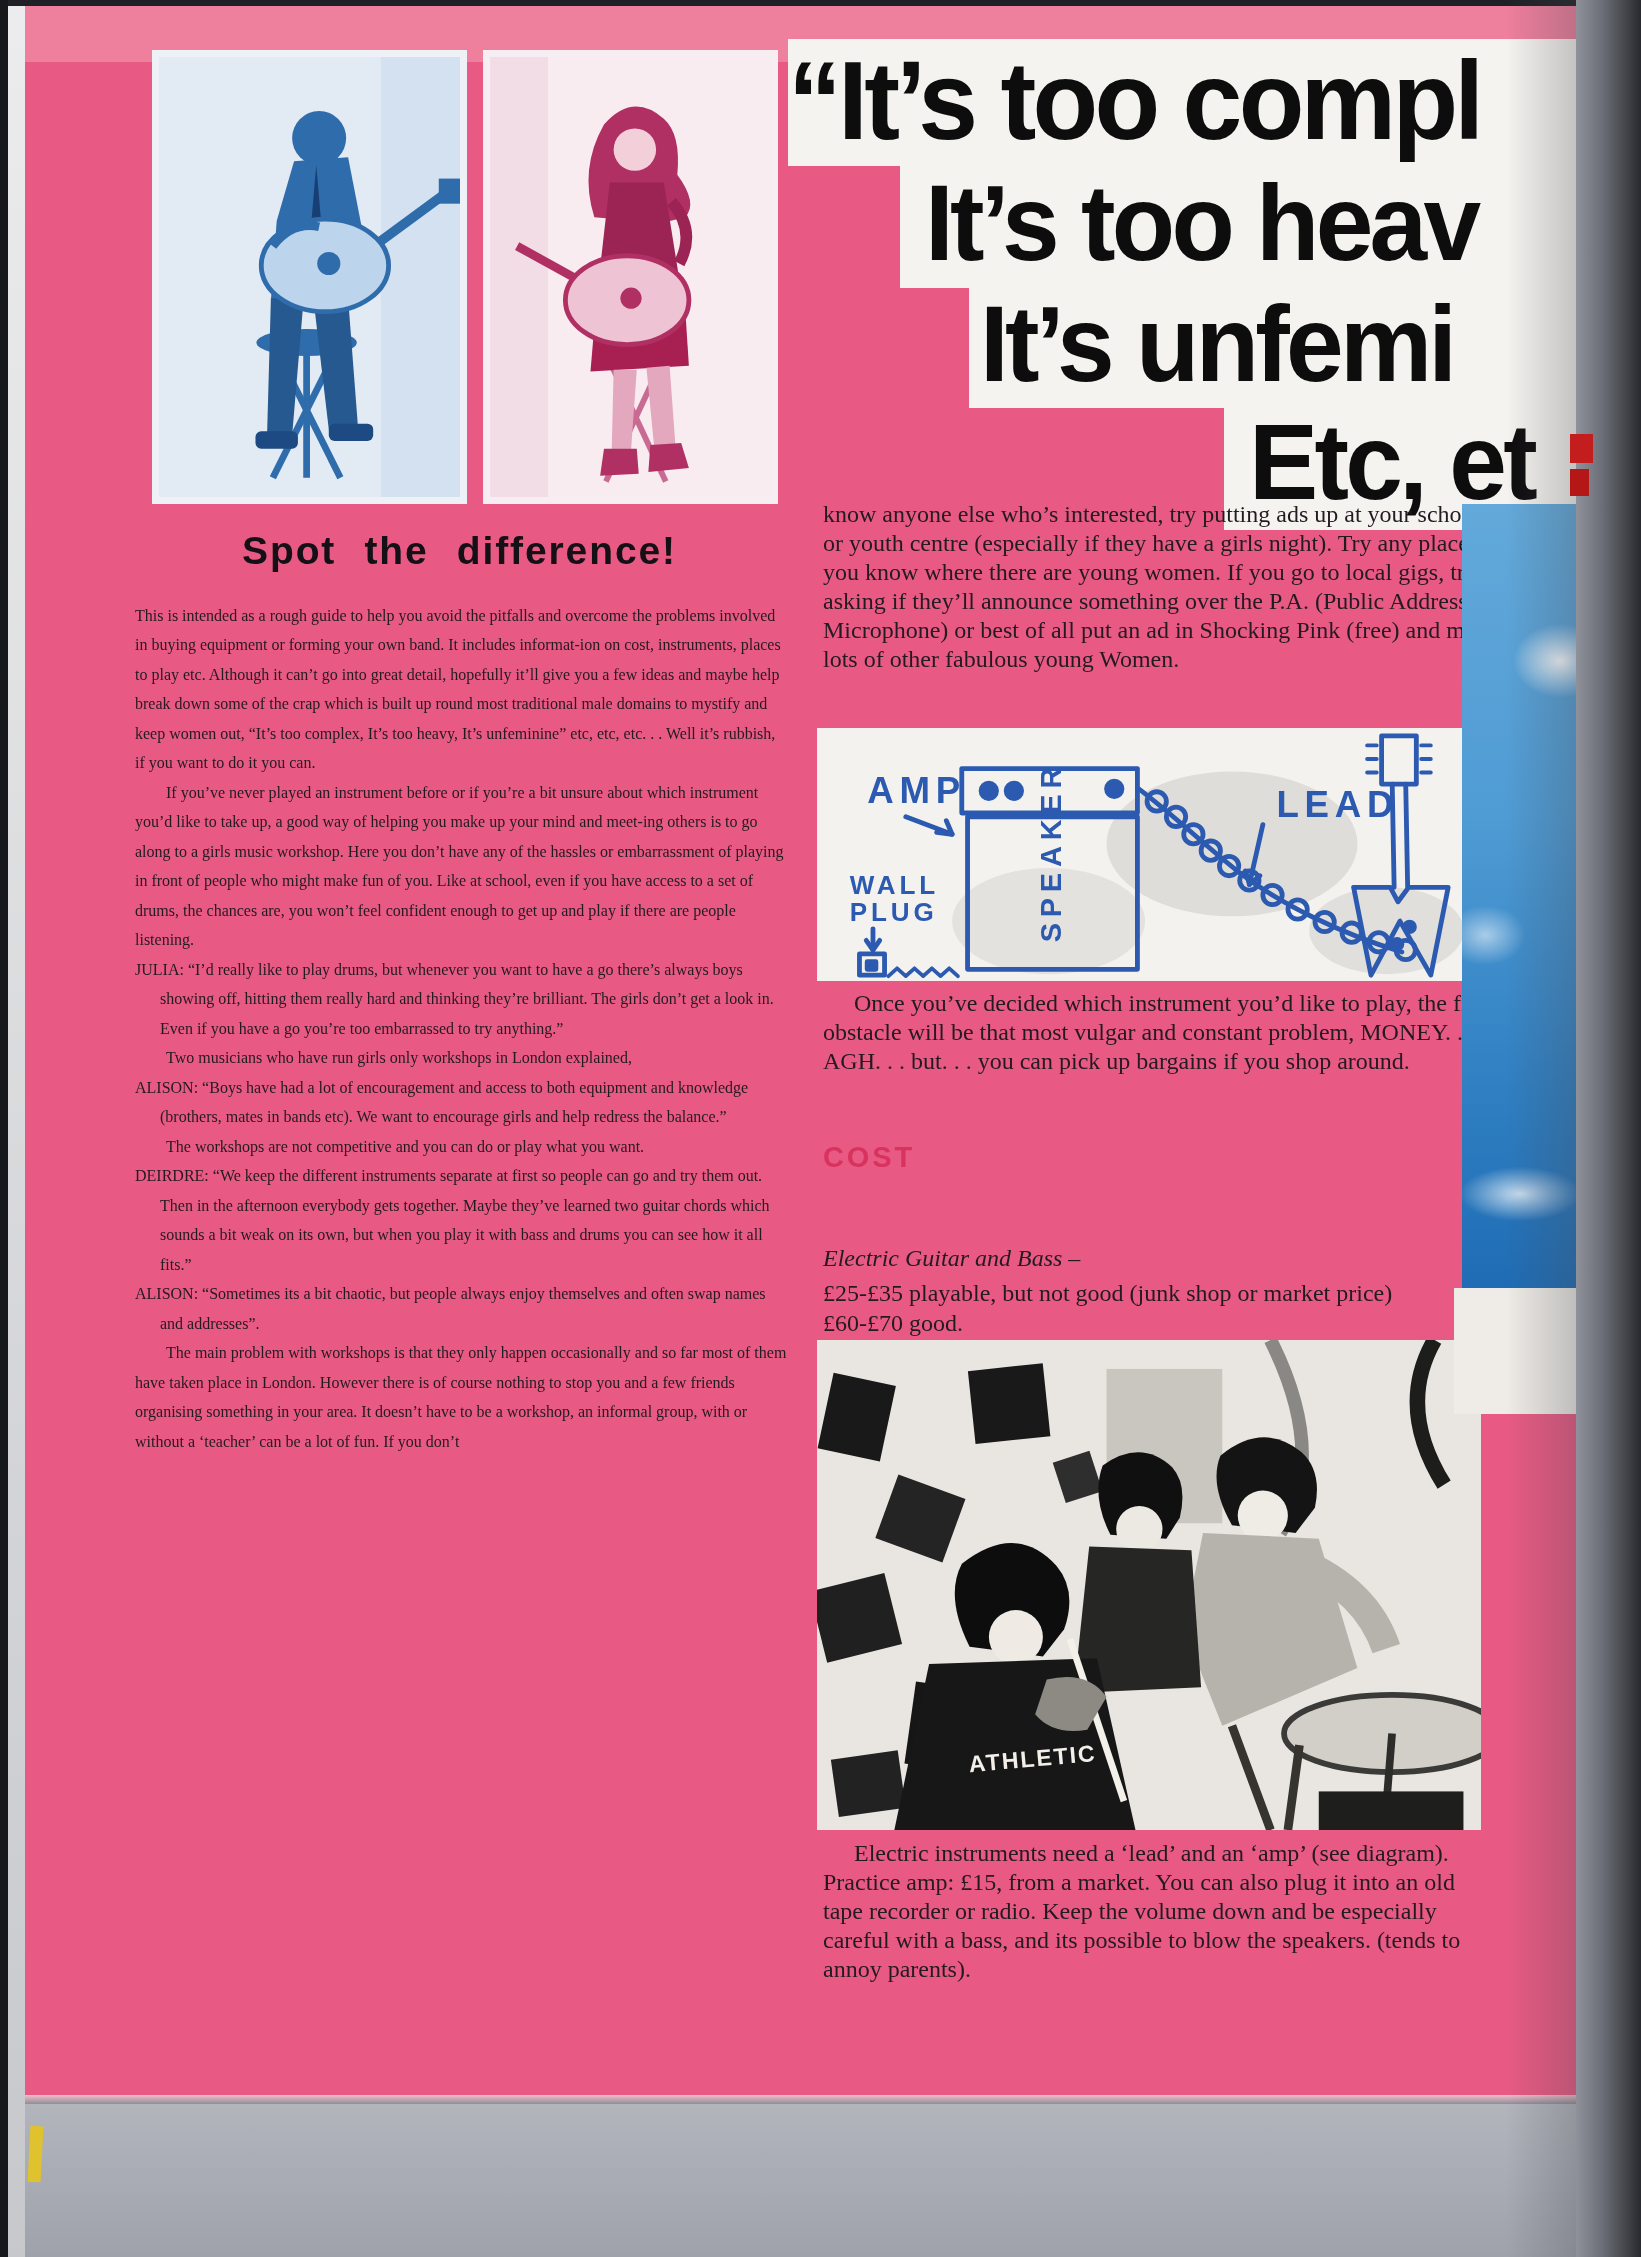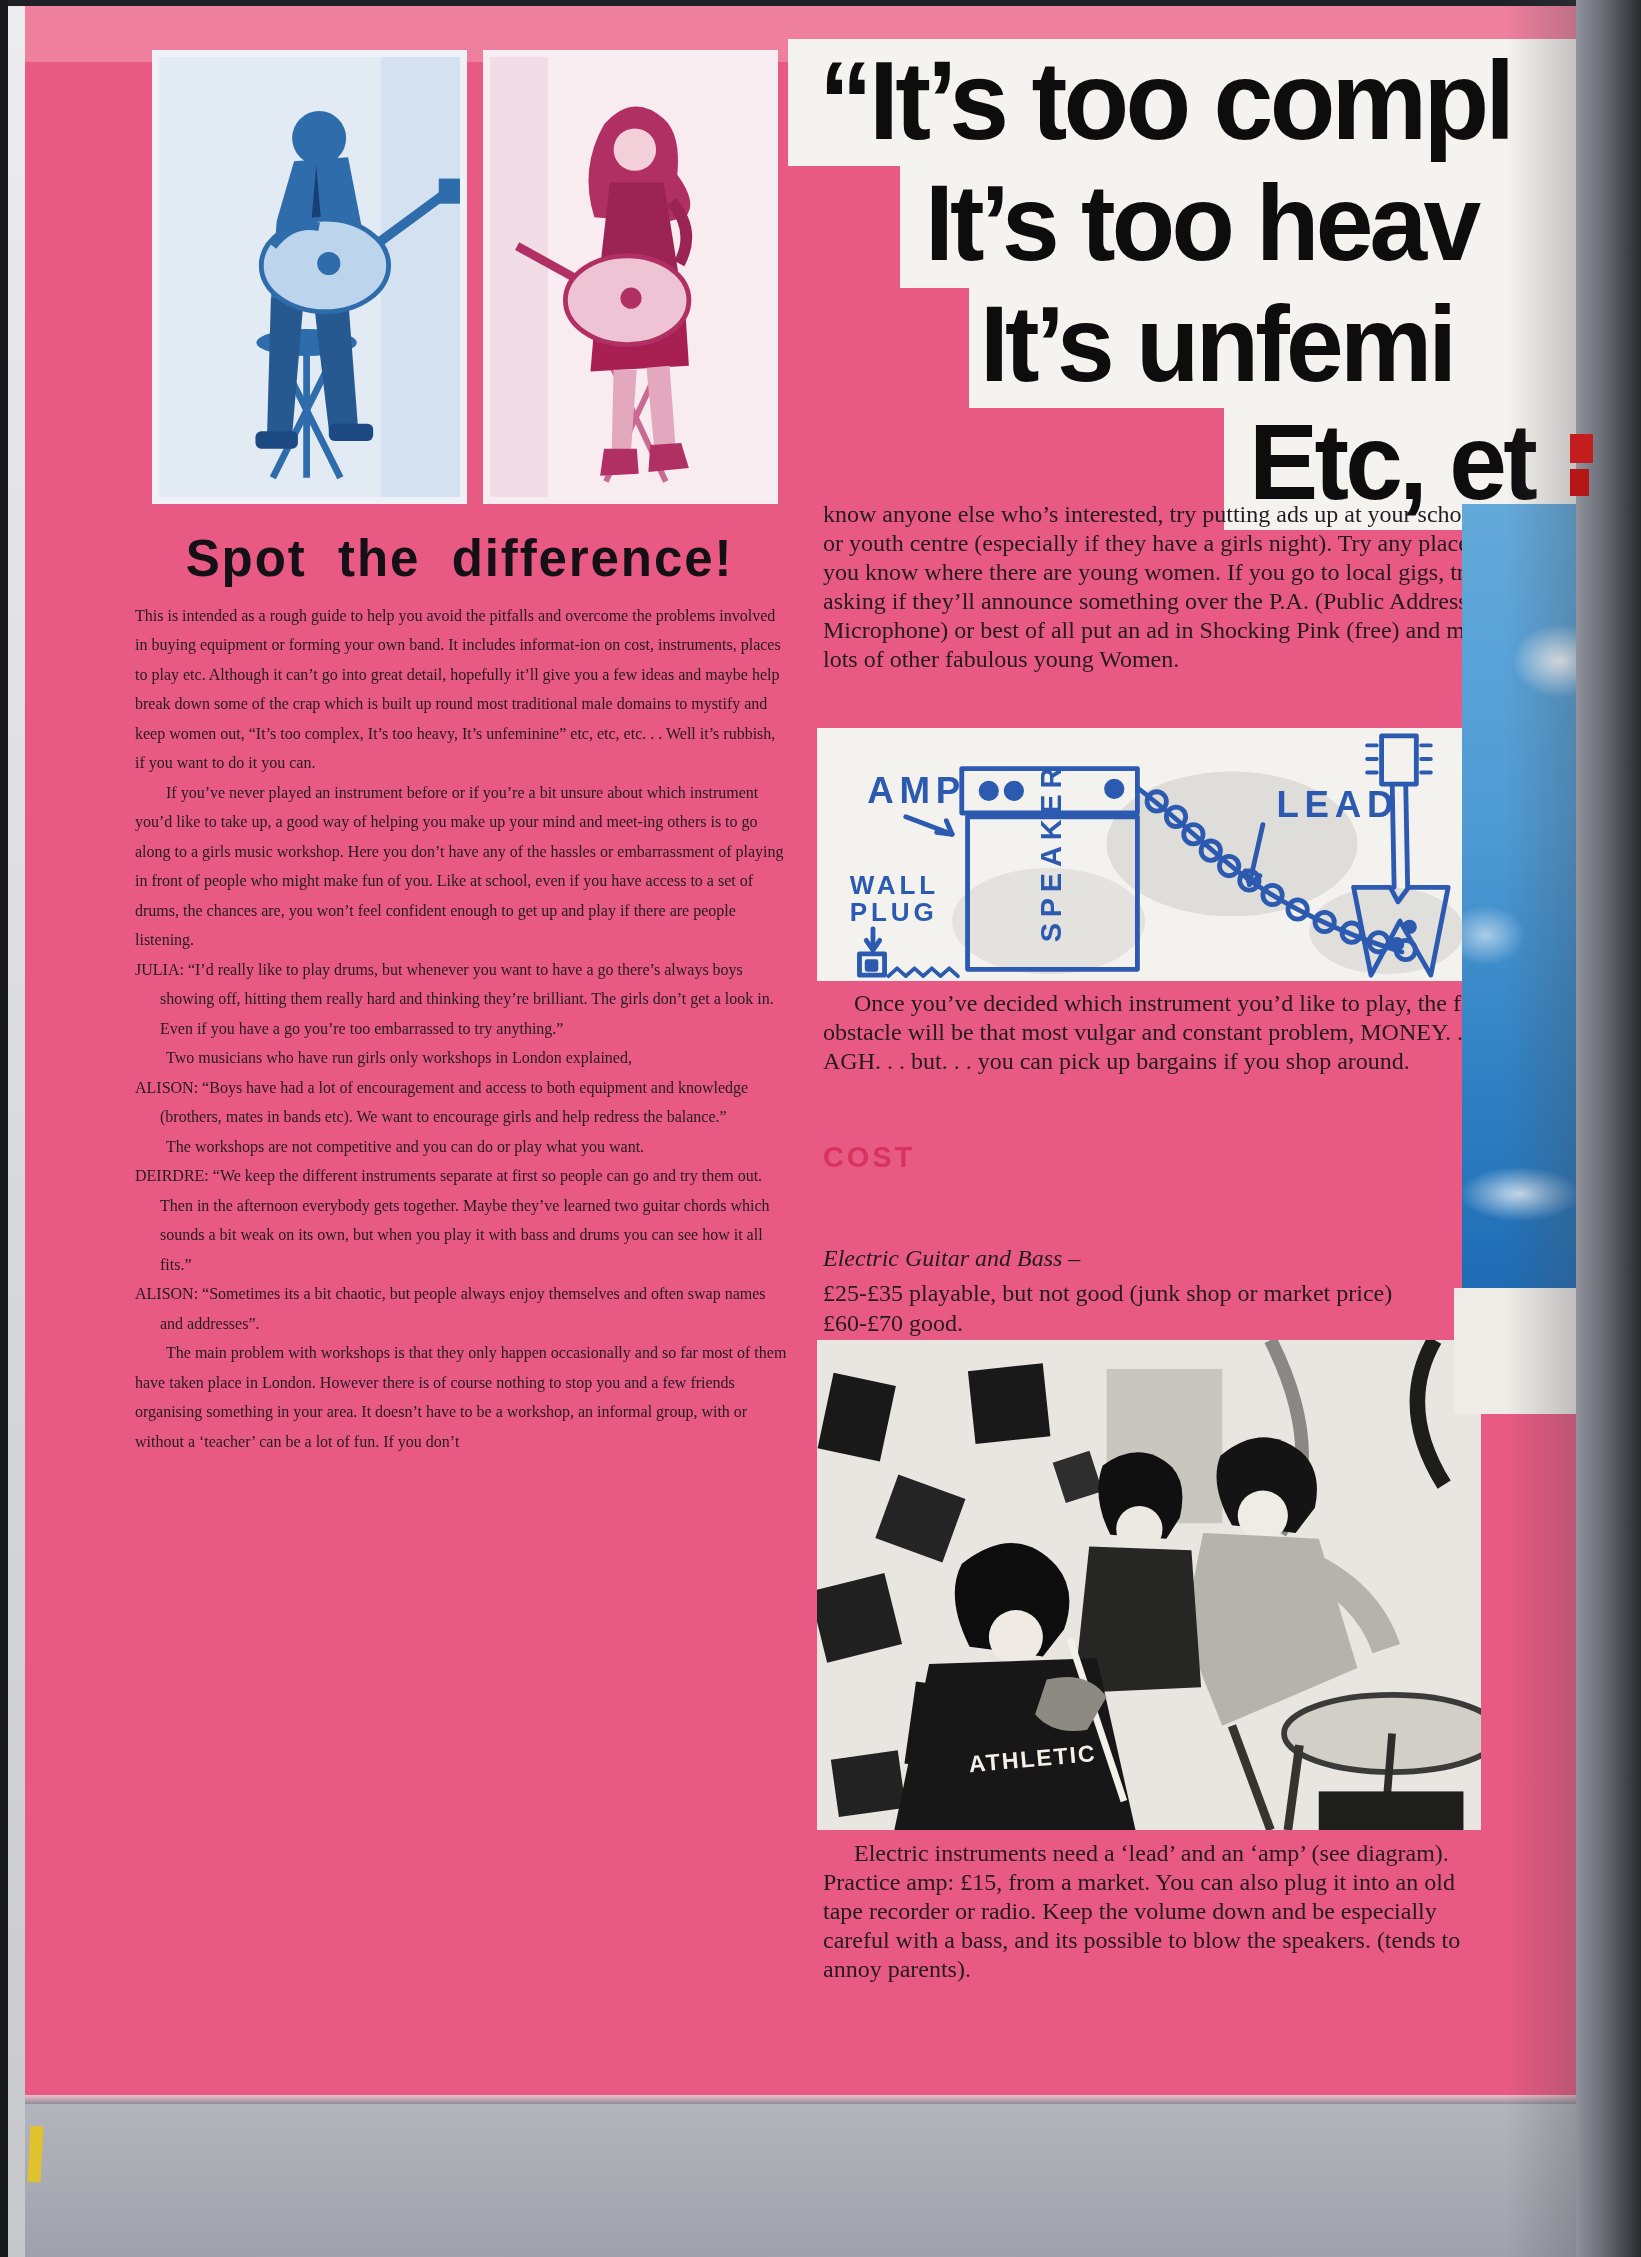--- a/index.html
+++ b/index.html
@@ -22,28 +22,28 @@
   
   .photo-frame{background:#eef1f6;}
   .photo1{left:127px;top:44px;width:315px;height:454px;}
   .photo2{left:458px;top:44px;width:295px;height:454px;background:#f7eef3;}
   .photo-frame svg{display:block;margin:6.8px;}
 
   
   .hstrip{background:#f5f3ef;overflow:hidden;white-space:nowrap;
           font-family:"Liberation Sans",sans-serif;font-weight:bold;color:#0e0d0e;}
   .hstrip span{display:inline-block;transform:scaleX(.96);transform-origin:left center;letter-spacing:-3.9px;}
-  .hs1{left:763px;top:33px;width:813px;height:127px;line-height:124px;font-size:112px;padding-left:31px;}
+  .hs1{left:763px;top:33px;width:813px;height:127px;line-height:124px;font-size:112px;}
   .hs2{left:875px;top:160px;width:701px;height:122px;line-height:114px;font-size:108px;padding-left:25px;}
   .hs3{left:944px;top:282px;width:631px;height:120px;line-height:112px;font-size:108px;padding-left:11px;}
   .hs4{left:1199px;top:402px;width:377px;height:122px;line-height:108px;font-size:108px;padding-left:25px;}
 
   
   .spot-heading{left:110px;top:523px;width:649px;text-align:center;
-     font-family:"Liberation Sans",sans-serif;font-weight:bold;font-size:51px;
+     font-family:"Liberation Sans",sans-serif;font-weight:bold;font-size:39px;
      letter-spacing:1.9px;word-spacing:15.4px;color:#141015;}
   .lcol{left:110px;top:595px;width:653px;font-size:16px;line-height:29.5px;color:#241a22;}
   .lcol p{margin:0;}
   .indent{text-indent:31px;}
   .hang{padding-left:25px;text-indent:-25px;}
 
   
   .rcol-text{font-size:24px;line-height:29px;color:#241a22;}
   .rc-intro{left:798px;top:494px;width:682px;}
   .diagram{left:792px;top:722px;width:664px;height:253px;background:#f4f2ee;}

